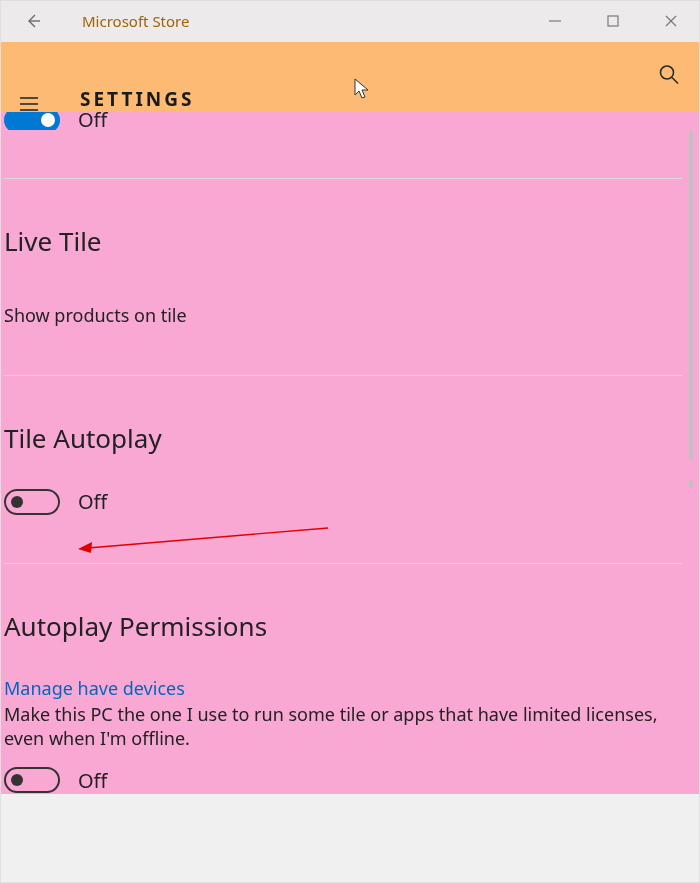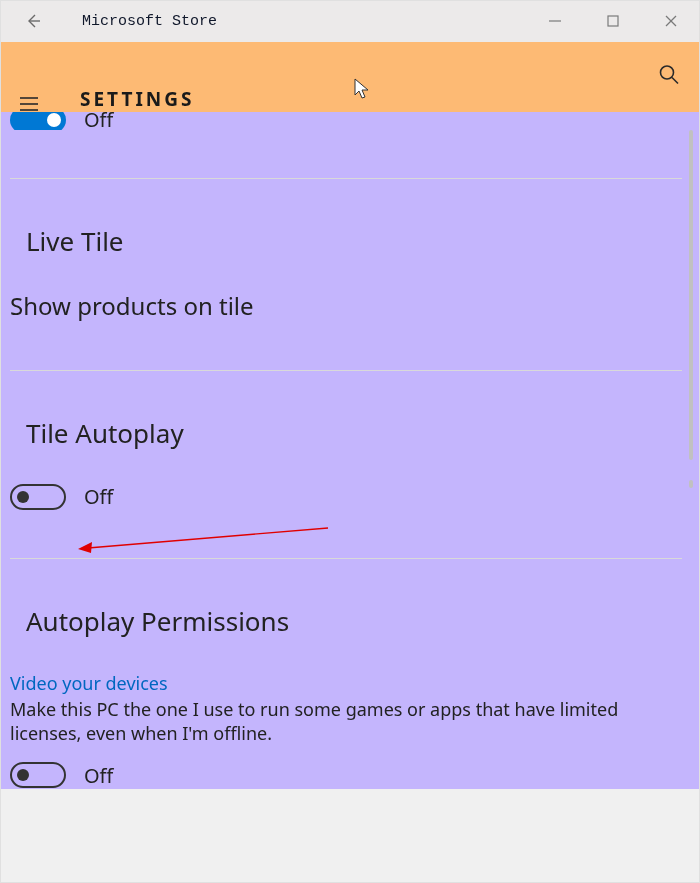--- a/index.html
+++ b/index.html
@@ -25,23 +25,22 @@
   .back-btn {
     width: 46px;
     height: 42px;
     display: flex;
     align-items: center;
     justify-content: center;
     color: #5f5f5f;
   }
   .titlebar-title {
     font-size: 15px;
-    color: #0f172a;
+    color: #a16207;
     margin-left: 26px;
-    font-family: Liberation Mono, monospace;
   }
   .winctrls {
     margin-left: auto;
     display: flex;
   }
   .winctrl {
     width: 58px;
     height: 42px;
     display: flex;
     align-items: center;
@@ -77,22 +76,22 @@
     position: absolute;
     right: 20px;
     top: 50%;
     transform: translateY(-50%);
     color: #2a2a2a;
   }
 
   
   .content {
     position: relative;
-    padding: 0 18px 0 10px;
-    background: #c4b5fd;
+    padding: 0 18px 0 4px;
+    background: #f9a8d4;
   }
 
   
   .partial-top {
     height: 18px;
     overflow: hidden;
     position: relative;
   }
   .partial-top .toggle-row {
     position: absolute;
@@ -103,26 +102,26 @@
   
   .divider {
     border: 0;
     border-top: 1px solid #d9d9d9;
     margin: 48px 0 0 0;
   }
   h2.section-title {
     font-size: 26px;
     font-weight: 400;
     color: #222;
-    margin: 44px 0 0 16px;
+    margin: 44px 0 0 0;
   }
   .setting-label {
-    font-size: 24px;
+    font-size: 18px;
     color: #222;
-    margin-top: 30px;
+    margin-top: 44px;
   }
   .setting-desc {
     font-size: 18px;
     color: #222;
     margin-top: 2px;
     line-height: 1.35;
   }
   .link {
     color: #0067c0;
     font-size: 18px;
@@ -294,22 +293,22 @@
     <div class="toggle off">
         <div class="knob"></div>
       </div>
     <div class="toggle-state">Off</div>
   </div>
 
   <hr class="divider">
 
   
   <h2 class="section-title">Autoplay Permissions</h2>
-  <a class="link">Video your devices</a>
-  <div class="setting-desc">Make this PC the one I use to run some games or apps that have limited licenses, even when I'm offline.</div>
+  <a class="link">Manage have devices</a>
+  <div class="setting-desc">Make this PC the one I use to run some tile or apps that have limited licenses, even when I'm offline.</div>
   <div class="toggle-row">
     <div class="toggle off">
         <div class="knob"></div>
       </div>
     <div class="toggle-state">Off</div>
   </div>
 
 </div>
 
 <div class="scroll-indicator"></div>

